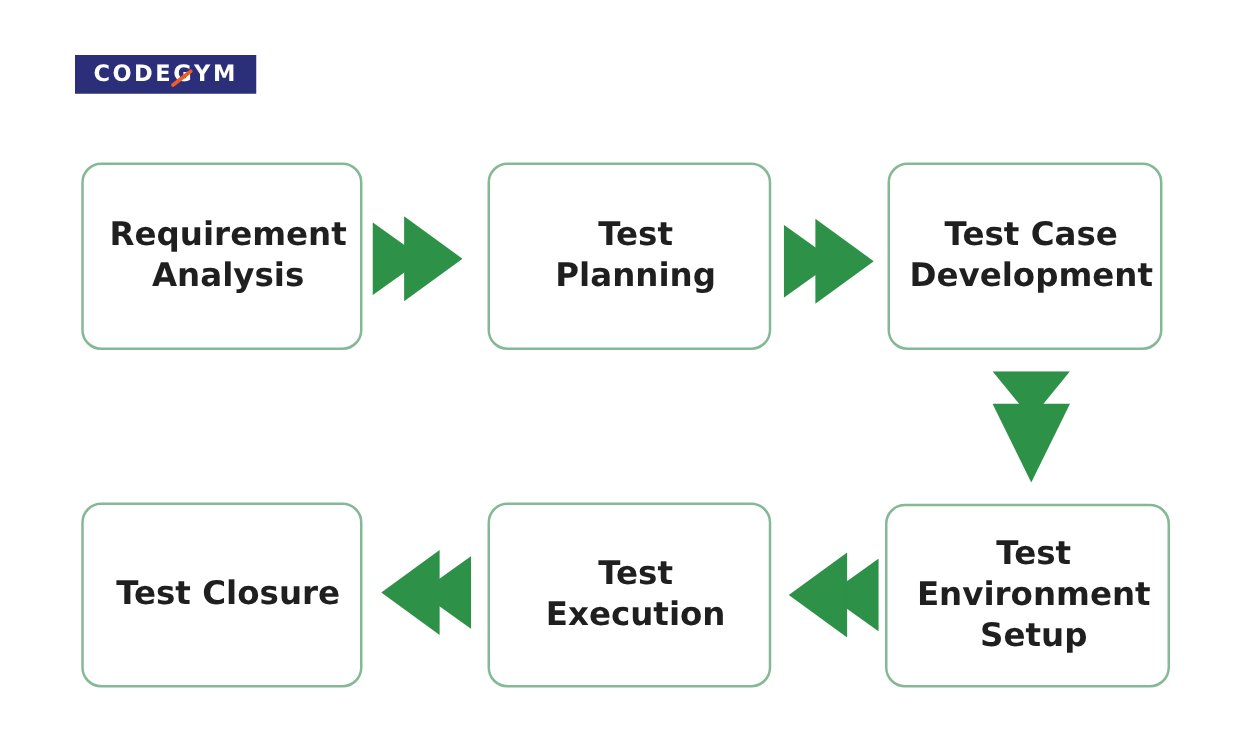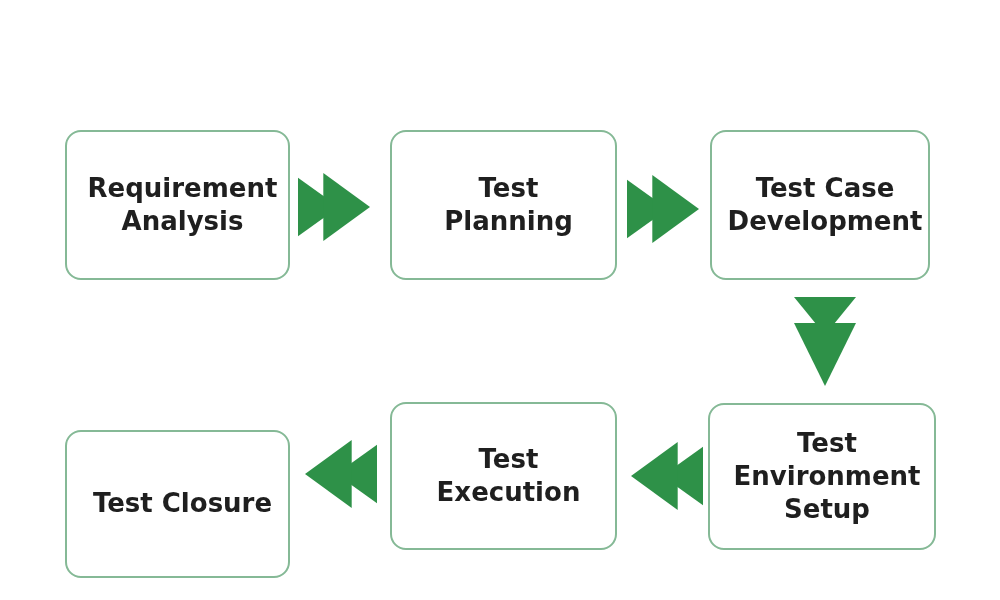--- a/index.html
+++ b/index.html
@@ -62,21 +62,21 @@
     font-weight: bold;
     font-size: 26px;
     line-height: 1.27;
     color: #1f1f1f;
     text-align: center;
     white-space: pre-line;
   }
   #box-1 { left: 65px;  top: 130px; width: 225px; height: 150px; }
   #box-2 { left: 390px; top: 130px; width: 227px; height: 150px; }
   #box-3 { left: 710px; top: 130px; width: 220px; height: 150px; }
-  #box-4 { left: 65px;  top: 402px; width: 225px; height: 148px; margin-top: 28px; }
+  #box-4 { left: 65px;  top: 402px; width: 225px; height: 148px; }
   #box-5 { left: 390px; top: 402px; width: 227px; height: 148px; }
   #box-6 { left: 708px; top: 403px; width: 228px; height: 147px; }
 
   
   .arrow {
     position: absolute;
     display: flex;
   }
   .arrow svg { width: 100%; height: 100%; }
   .arrow polygon { fill: #2e9148; }
@@ -86,20 +86,25 @@
   #arrow-2 { left: 627px; top: 175px; width: 72px; height: 68px; }
   #arrow-3 { left: 794px; top: 297px; width: 62px; height: 89px; }
   #arrow-4 { left: 631px; top: 442px; width: 72px; height: 68px; }
   #arrow-5 { left: 305px; top: 440px; width: 72px; height: 68px; }
 </style>
 </head>
 <body>
 
 <div class="canvas">
 
+  <div class="logo">
+    <span>CODE</span>
+      <span class="g-slash">G</span>
+      <span>YM</span>
+  </div>
 
   <div class="step-box" id="box-1">
     <div class="step-label">Requirement
 Analysis</div>
   </div>
   <div class="step-box" id="box-2">
     <div class="step-label">Test
 Planning</div>
   </div>
   <div class="step-box" id="box-3">

